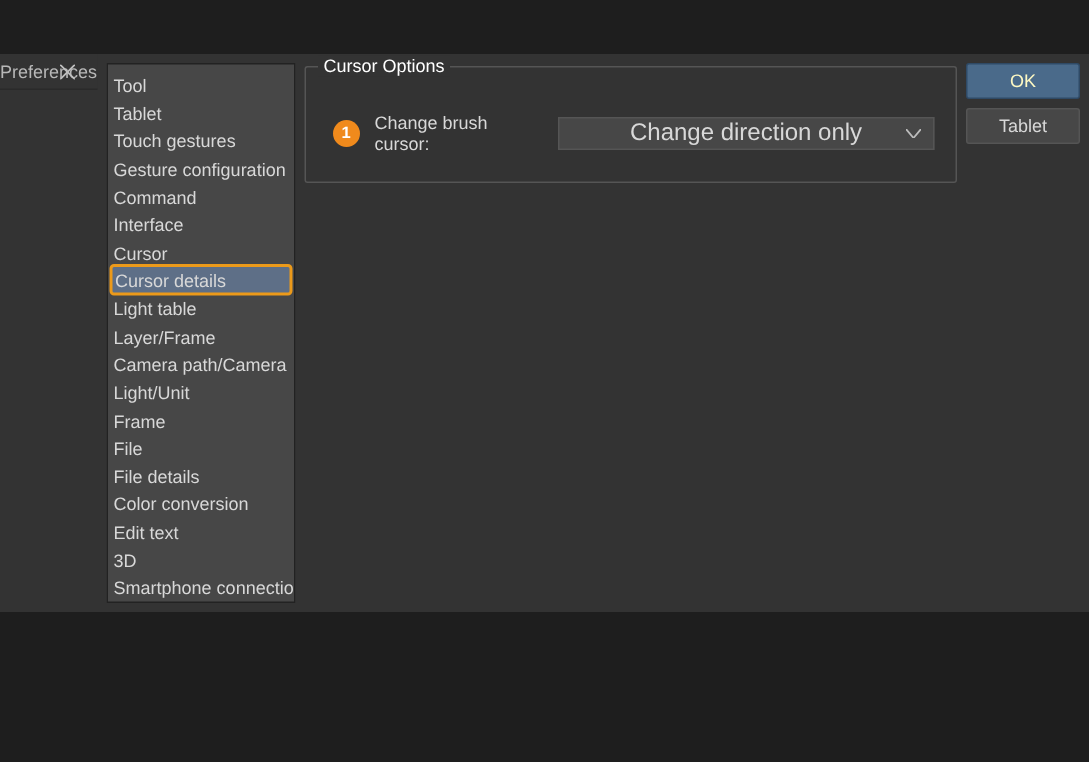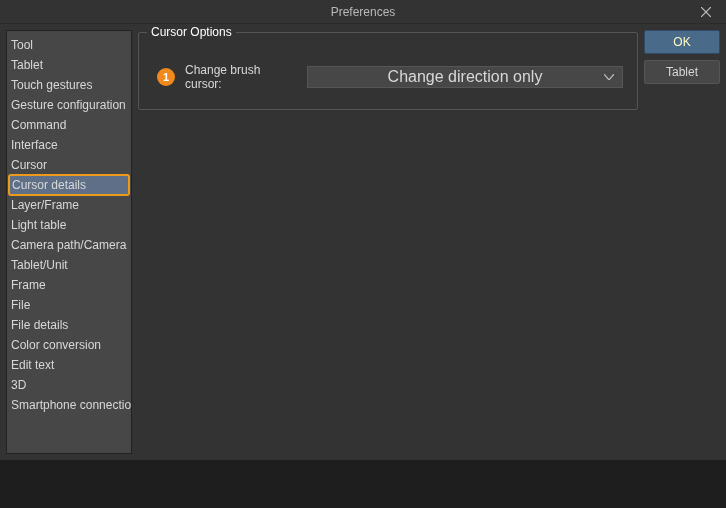--- a/index.html
+++ b/index.html
@@ -1,17 +1,17 @@
 <!DOCTYPE html>
 <html><head>
 <meta charset="utf-8">
 <style>
   * { box-sizing: border-box; margin: 0; padding: 0; font-family: "Segoe UI", Arial, sans-serif; }
   body { background: #1e1e1e; width: 726px; height: 508px; overflow: hidden; }
-  .window { width: 726px; height: 460px; background: #333333; display: flex; flex-direction: column; }
+  .window { width: 726px; height: 372px; background: #333333; display: flex; flex-direction: row; margin-top: 36px; }
   .titlebar { height: 24px; background: #333333; display: flex; align-items: center; position: relative; border-bottom: 1px solid #2a2a2a; }
   .titlebar-title { flex: 1; text-align: center; color: #b8b8b8; font-size: 12px; }
   .titlebar-close { position: absolute; right: 0; top: 0; width: 40px; height: 24px; display: flex; align-items: center; justify-content: center; color: #c0c0c0; cursor: pointer; }
   .titlebar-close svg { width: 10px; height: 10px; }
   .body { flex: 1; display: flex; padding: 6px; gap: 6px; }
   .sidebar { width: 126px; background: #474747; border: 1px solid #222; display: flex; flex-direction: column; padding-top: 4px; }
   .sidebar-item { color: #d8d8d8; font-size: 12px; padding: 2px 4px 2px 4px; line-height: 16px; cursor: pointer; white-space: nowrap; overflow: hidden; }
   .sidebar-item.selected { background: #5e6f87; border: 2px solid #ec9a1a; border-radius: 3px; margin: -1px 1px; padding: 1px 2px; }
   .main { flex: 1; position: relative; }
   .fieldset { border: 1px solid #555; border-radius: 2px; padding: 30px 14px 14px 14px; position: relative; margin-top: 2px; height: 78px; }
@@ -43,24 +43,24 @@
   <div class="body">
     <div class="sidebar" id="sidebar">
         <div class="sidebar-item">Tool</div>
         <div class="sidebar-item">Tablet</div>
         <div class="sidebar-item">Touch gestures</div>
         <div class="sidebar-item">Gesture configuration</div>
         <div class="sidebar-item">Command</div>
         <div class="sidebar-item">Interface</div>
         <div class="sidebar-item">Cursor</div>
         <div class="sidebar-item selected">Cursor details</div>
+        <div class="sidebar-item">Light table</div>
         <div class="sidebar-item">Layer/Frame</div>
-        <div class="sidebar-item">Light table</div>
         <div class="sidebar-item">Camera path/Camera</div>
-        <div class="sidebar-item">Tablet/Unit</div>
+        <div class="sidebar-item">Light/Unit</div>
         <div class="sidebar-item">Frame</div>
         <div class="sidebar-item">File</div>
         <div class="sidebar-item">File details</div>
         <div class="sidebar-item">Color conversion</div>
         <div class="sidebar-item">Edit text</div>
         <div class="sidebar-item">3D</div>
         <div class="sidebar-item">Smartphone connection</div>
       </div>
     <div class="main">
       <div class="fieldset">

